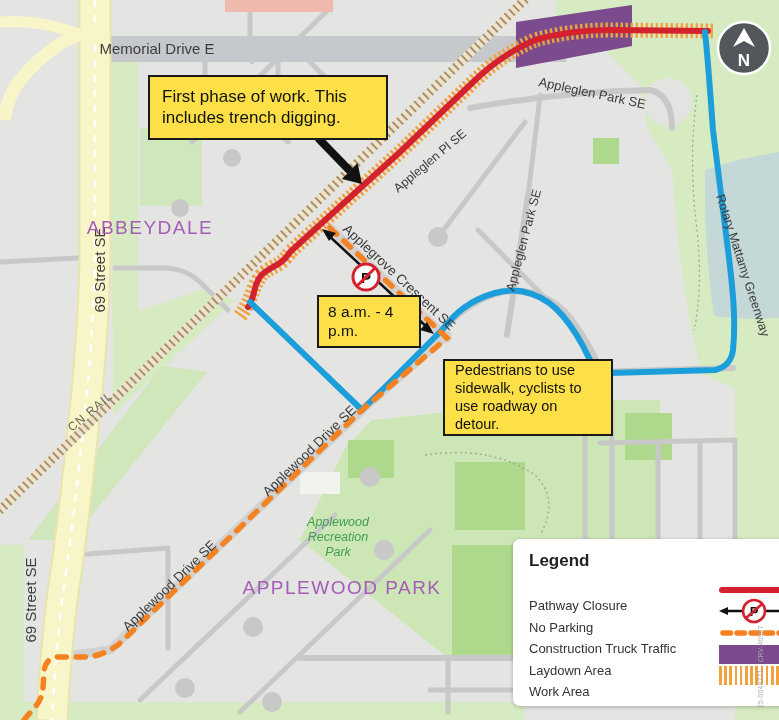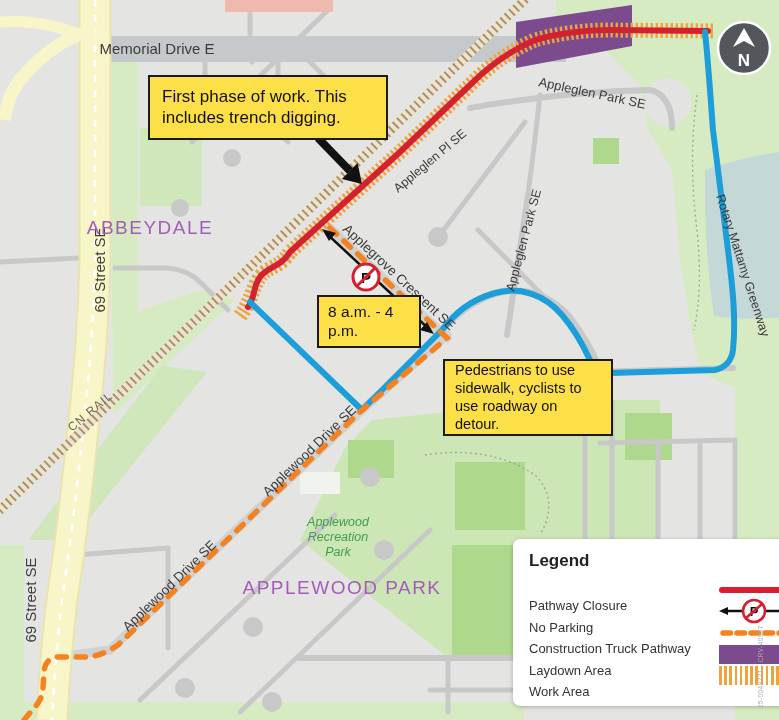--- a/index.html
+++ b/index.html
@@ -182,21 +182,21 @@
         <polygon points="0,13 9,9 9,17" fill="#111"></polygon>
         <polygon points="70,13 61,9 61,17" fill="#111"></polygon>
         <circle cx="35" cy="13" r="11" fill="#fff" stroke="#d4212e" stroke-width="2.6"></circle>
         <text x="35" y="17.5" text-anchor="middle" font-size="13" font-weight="bold" fill="#111">P</text>
         <line x1="27" y1="20" x2="43" y2="6" stroke="#d4212e" stroke-width="2.6"></line>
       </svg>
         </span>
   </div>
 
   <div class="lrow">
-    <span class="lab">Construction Truck Pathway</span>
+    <span class="lab">Construction Truck Traffic</span>
     <span class="sw">
       <svg width="70" height="8" viewBox="0 0 70 8">
         <line x1="4" y1="4" x2="66" y2="4" stroke="#f58220" stroke-width="5.5" stroke-dasharray="7.5 6.5" stroke-linecap="round"></line>
       </svg>
         </span>
   </div>
 
   <div class="lrow">
     <span class="lab">Laydown Area</span>
     <span class="sw">

